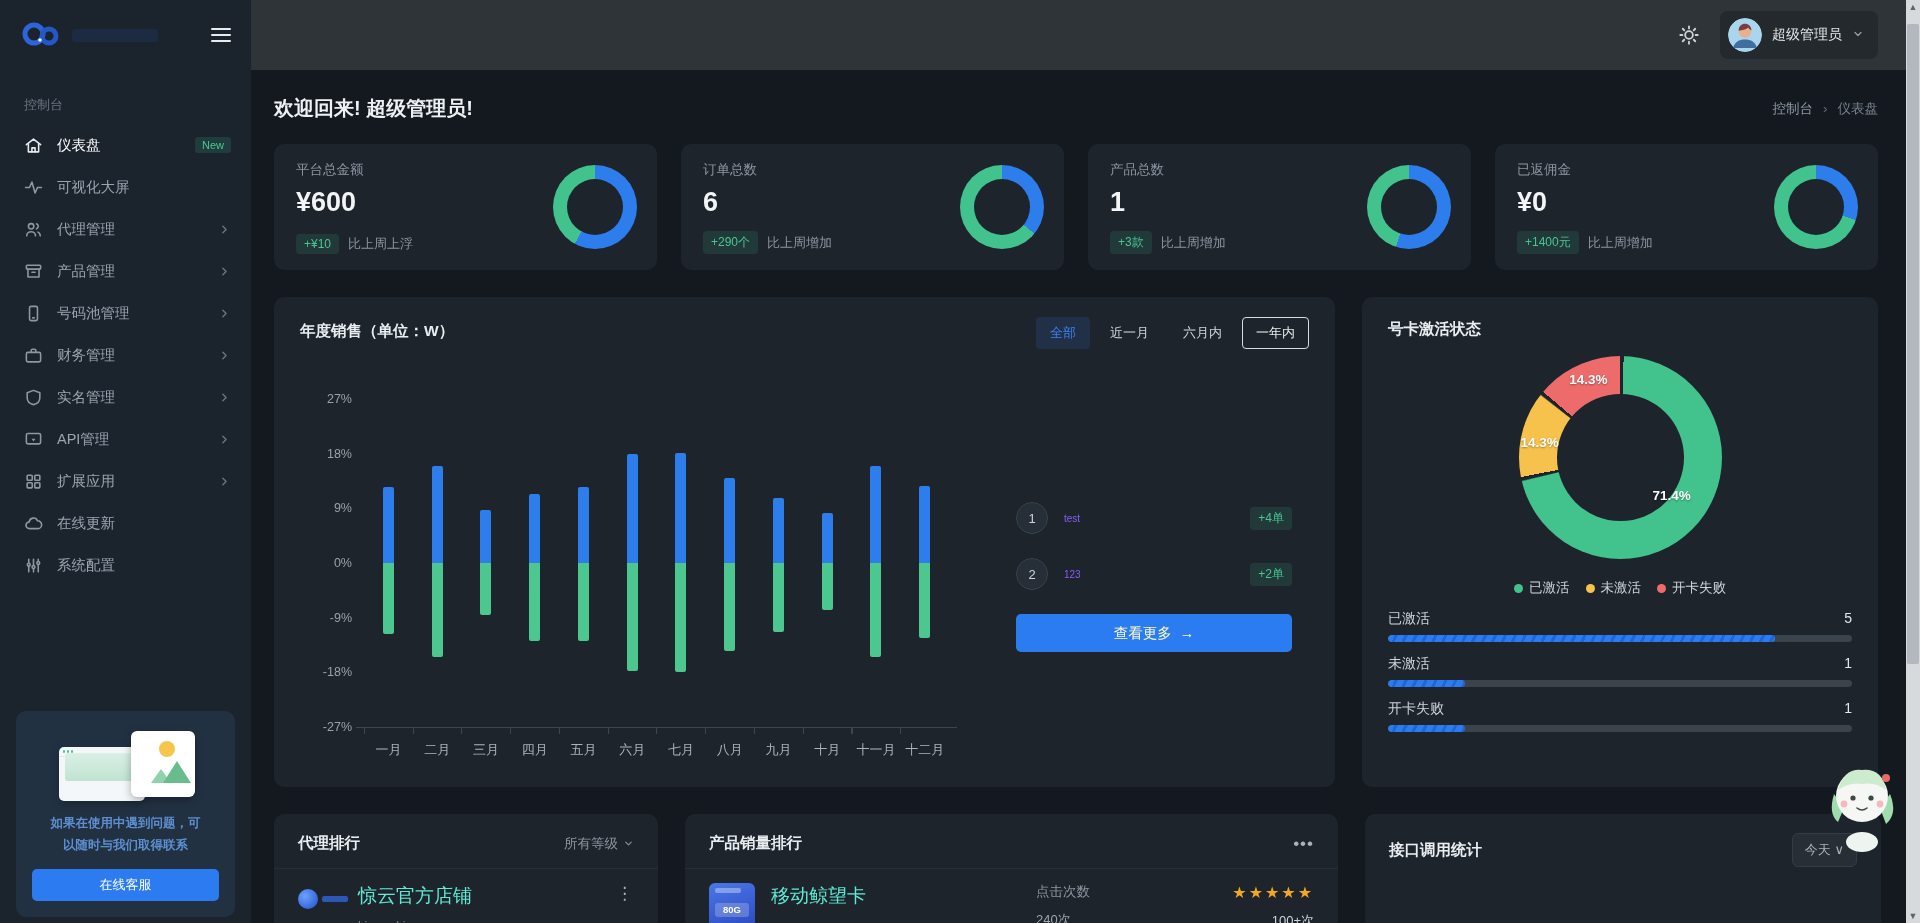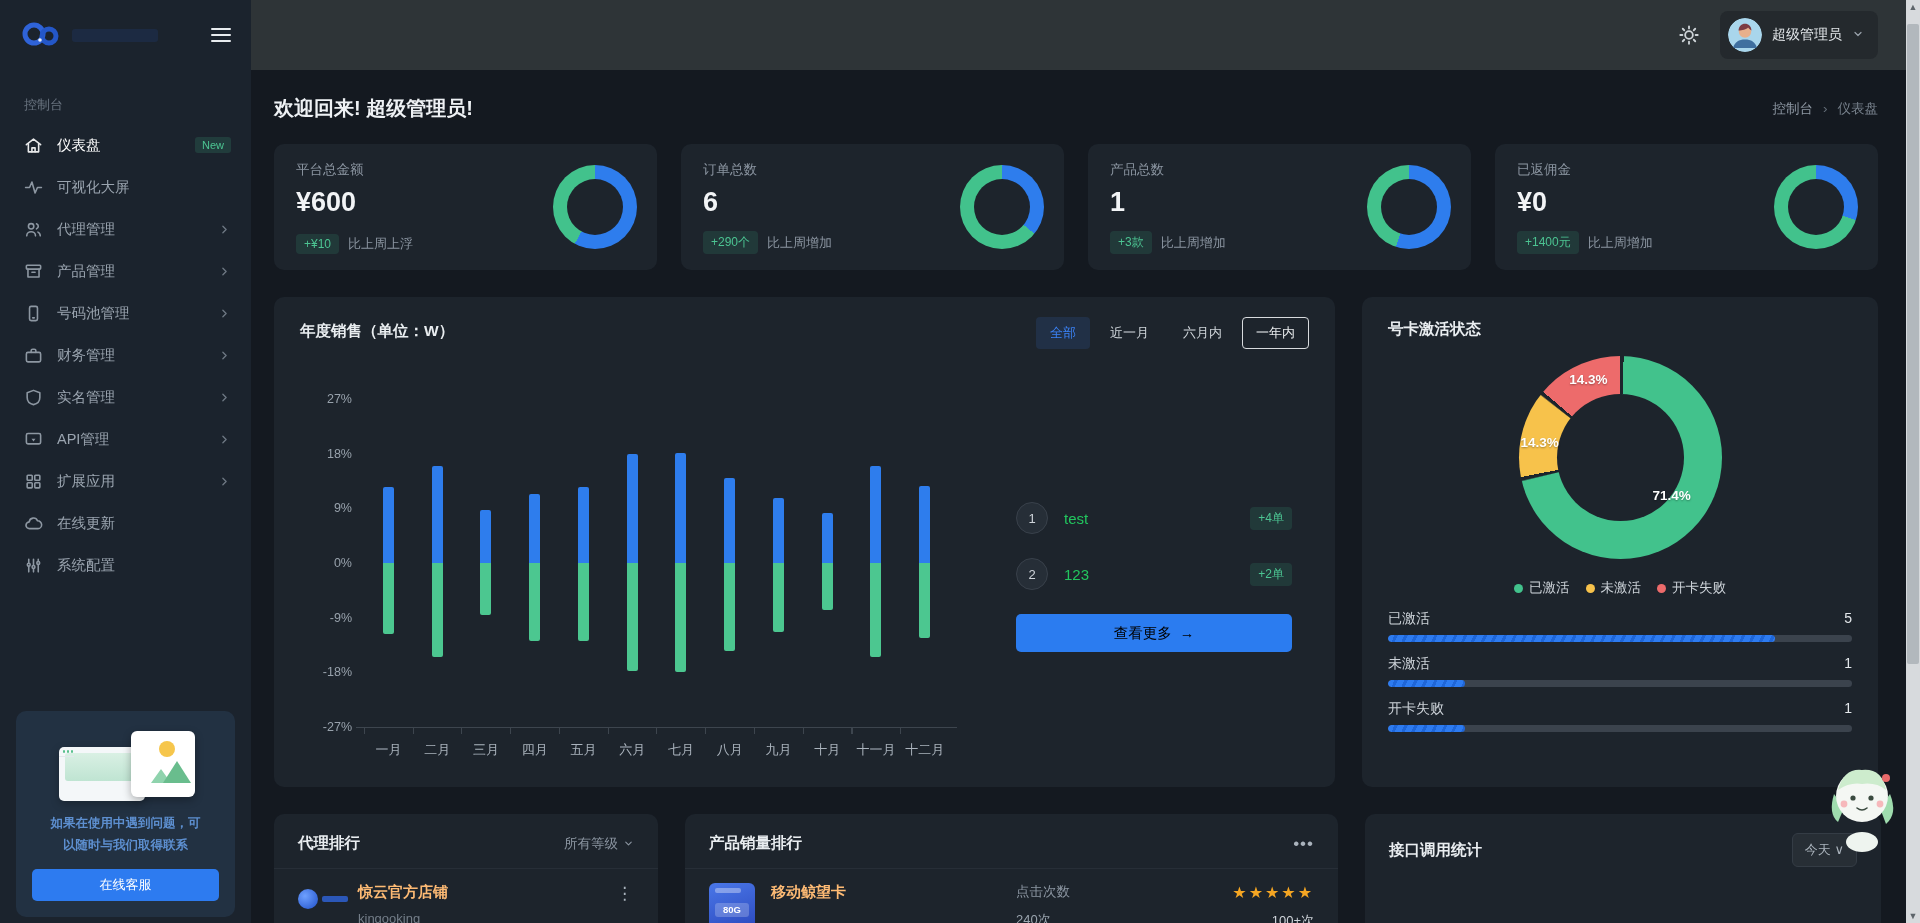--- a/index.html
+++ b/index.html
@@ -75,23 +75,23 @@
   .plot::after{content:"";position:absolute;left:-8px;right:-8px;bottom:-1px;border-bottom:1px solid #3d454e;}
   .plot .tickrow{position:absolute;left:0;right:0;bottom:-7px;height:6px;}
   .bar{position:absolute;width:11px;}
   .bar.pos{border-radius:2px 2px 0 0;}
   .bar.neg{border-radius:0 0 2px 2px;}
   .xlabels{position:absolute;left:90px;top:444px;width:585px;display:flex;}
   .xlabels span{flex:1;text-align:center;font-size:13px;color:#aab3bd;}
   .rank-col{position:absolute;right:43px;top:205px;width:276px;}
   .rank-item{display:flex;align-items:center;margin-bottom:24px;}
   .rank-num{width:30px;height:30px;border-radius:50%;background:#262e37;border:1px solid #39414b;color:#cfd4da;font-size:13px;display:flex;align-items:center;justify-content:center;}
-  .rank-name{margin-left:16px;font-size:15px;color:#22c55e;}
+  .rank-name{margin-left:16px;font-size:10px;color:#8b5cf6;}
   .rank-item .pill{margin-left:auto;}
-  .more-btn{width:100%;height:38px;border:none;border-radius:5px;background:#2b7cf0;color:#000000;font-size:14.5px;cursor:pointer;margin-top:8px;display:flex;align-items:center;justify-content:center;gap:8px;}
+  .more-btn{width:100%;height:38px;border:none;border-radius:5px;background:#2b7cf0;color:#fef9c3;font-size:14.5px;cursor:pointer;margin-top:8px;display:flex;align-items:center;justify-content:center;gap:8px;}
   
   .act-card{height:490px;position:relative;padding:22px 26px;}
   .donut{position:relative;width:203px;height:203px;border-radius:50%;margin:16px auto 0;}
   .donut::after{content:"";position:absolute;inset:38px;border-radius:50%;background:#1d242c;}
   .dlabel{position:absolute;z-index:2;color:#fff;font-size:13.5px;font-weight:bold;text-shadow:0 1px 2px rgba(0,0,0,.35);}
   .legend{display:flex;justify-content:center;gap:16px;margin-top:20px;}
   .legend .li{display:flex;align-items:center;gap:6px;font-size:13.5px;color:#ccd2d8;}
   .legend .dot{width:9px;height:9px;border-radius:50%;}
   .prog{margin-top:13px;}
   .prog .lr{display:flex;justify-content:space-between;font-size:14px;color:#ccd2d8;margin-bottom:7px;}
@@ -102,21 +102,21 @@
   .bottom-row{display:grid;grid-template-columns:384px 653px 516px;gap:27px;}
   .bcard{height:170px;position:relative;}
   .bhead{display:flex;align-items:center;justify-content:space-between;padding:19px 24px 14px;border-bottom:1px solid #272e37;}
   .drop{font-size:13.5px;color:#8b95a1;cursor:pointer;display:flex;align-items:center;gap:5px;}
   .chip{background:#272e35;border:1px solid #343c45;border-radius:6px;padding:7px 12px;font-size:13px;color:#aab3bc;cursor:pointer;}
   .kebab{color:#aab3bd;font-size:17px;letter-spacing:1px;cursor:pointer;}
   .item-row{display:flex;align-items:flex-start;padding:14px 24px 0;}
   .shop-logo{width:44px;height:22px;position:relative;margin-top:6px;}
   .shop-logo .c{position:absolute;left:0;top:0;width:20px;height:20px;border-radius:50%;background:radial-gradient(circle at 35% 35%,#6ea0ff,#1f50c8);}
   .shop-logo .t{position:absolute;left:24px;top:7px;width:26px;height:6px;border-radius:2px;background:#2b57b8;}
-  .item-name{font-size:15px;font-weight:bold;color:#fdba74;}
+  .item-name{font-size:19px;font-weight:normal;color:#5eead4;}
   .item-sub{font-size:13px;color:#747e89;margin-top:9px;}
   .prod-img{width:46px;height:56px;border-radius:6px;background:linear-gradient(160deg,#4a77e8,#2742b8);position:relative;overflow:hidden;flex:0 0 auto;}
   .prod-img .g{position:absolute;left:6px;top:20px;right:6px;height:14px;border-radius:3px;background:rgba(255,255,255,.22);color:#fff;font-size:9.5px;font-weight:bold;text-align:center;line-height:14px;}
   .prod-img .h{position:absolute;left:6px;top:5px;width:26px;height:5px;border-radius:2px;background:rgba(255,255,255,.35);}
   .click-col{margin-left:170px;}
   .muted-label{font-size:13.5px;color:#8b95a1;}
   .stars{margin-left:auto;color:#f5a623;font-size:16px;letter-spacing:2px;white-space:nowrap;}
   .cutv{margin-top:10px;font-size:13px;color:#9aa4ae;}
   .name-col{margin-left:16px;}
   

